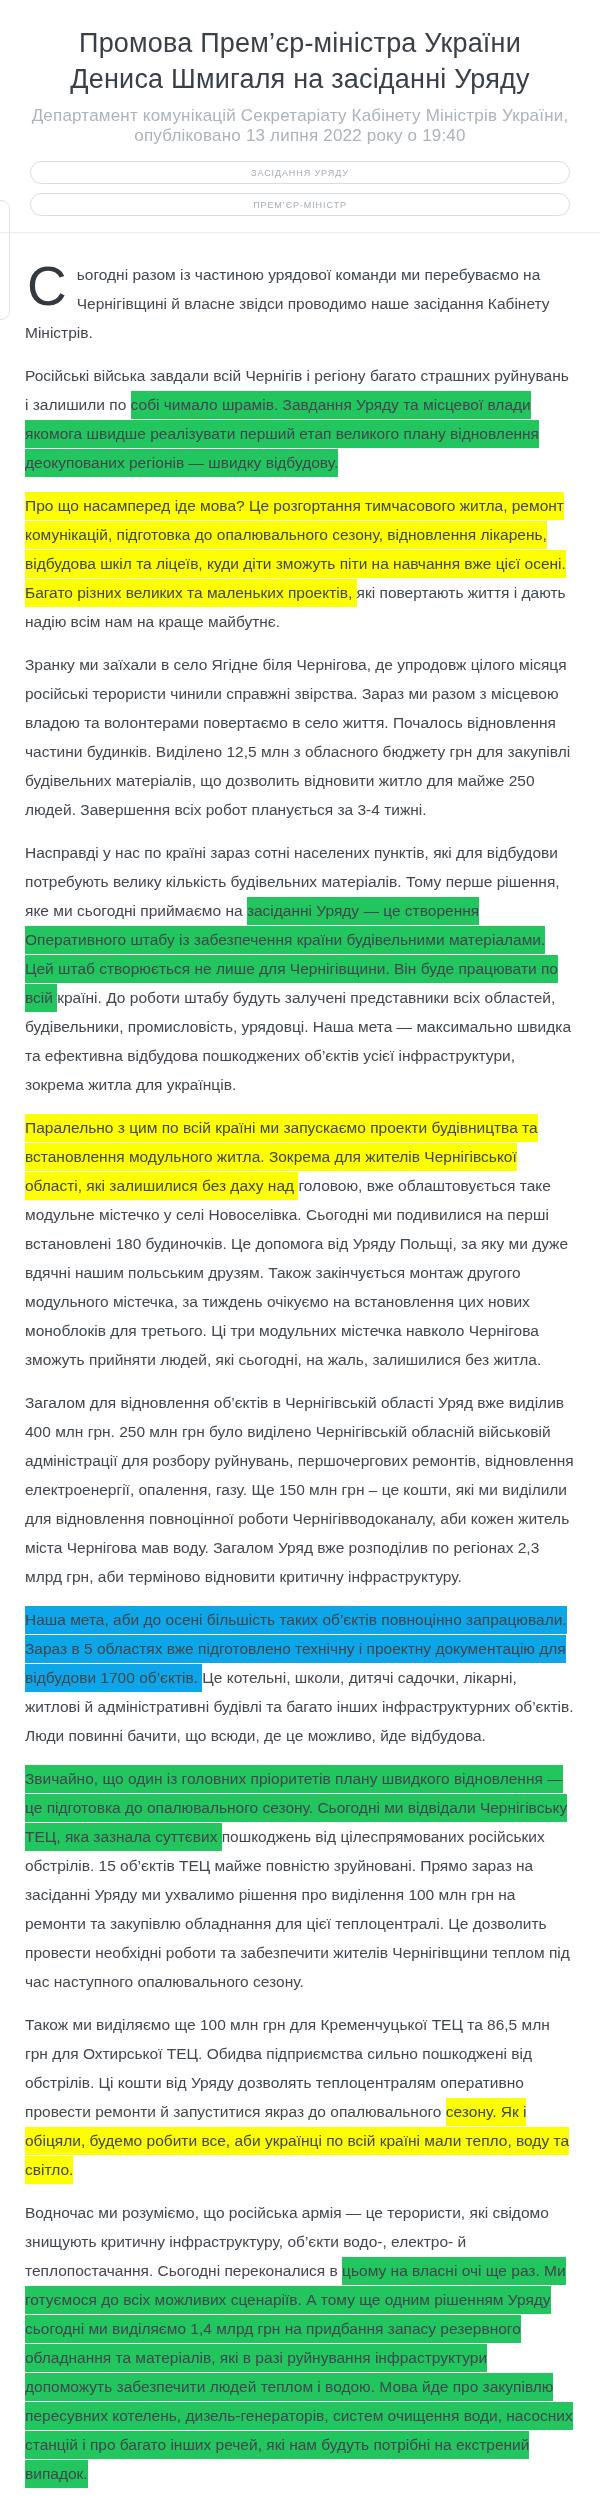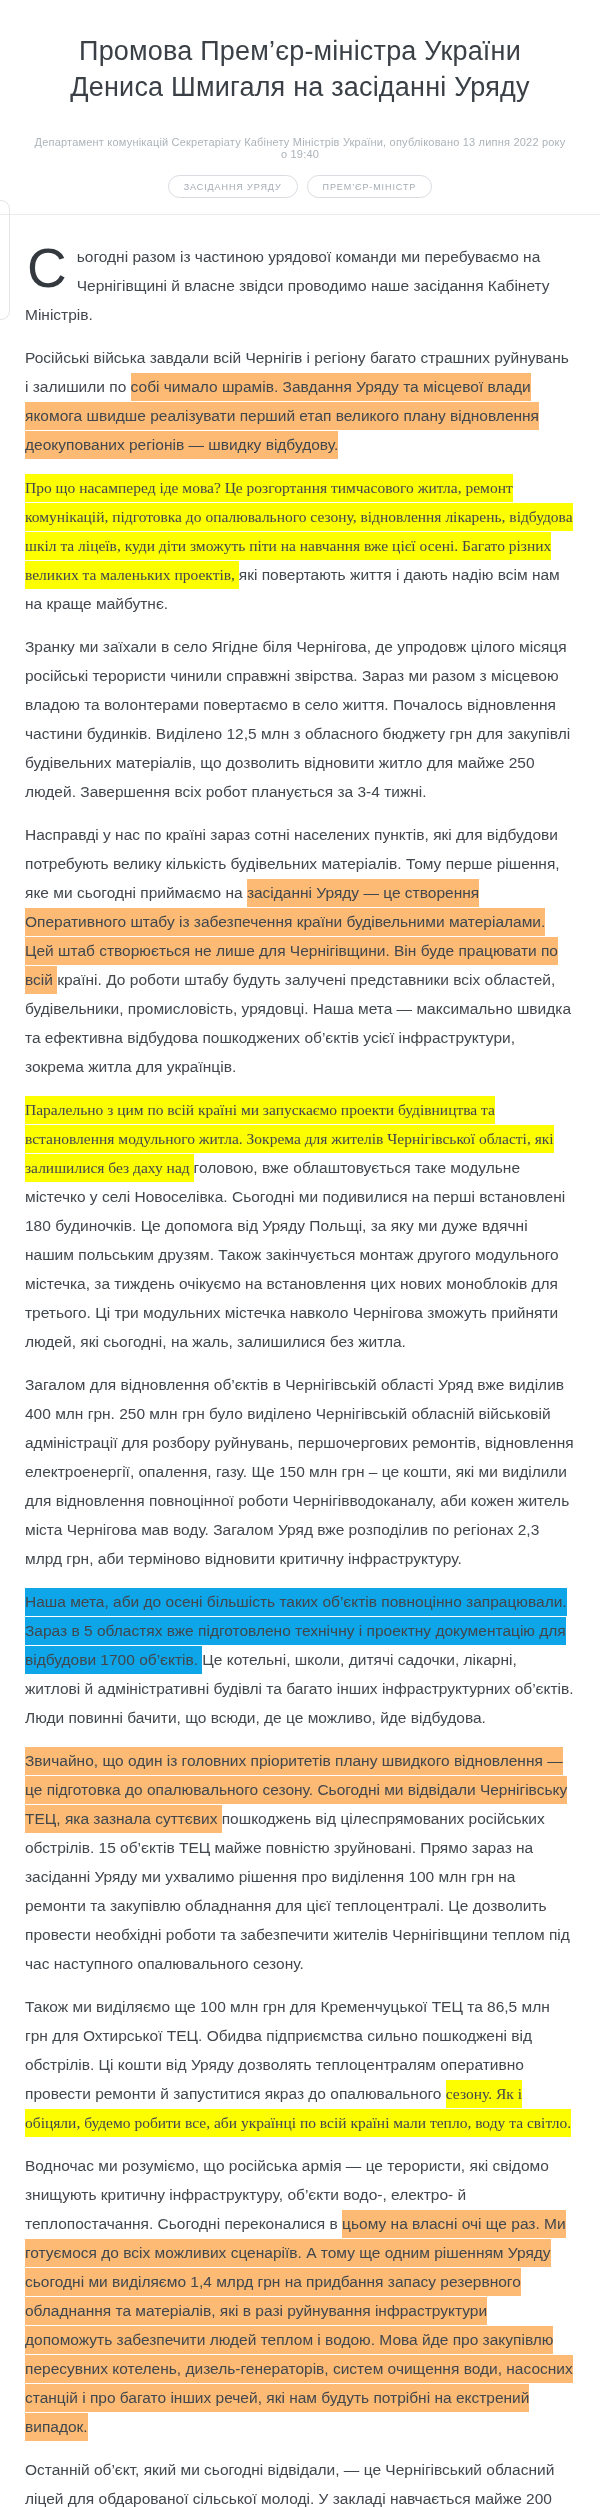--- a/index.html
+++ b/index.html
@@ -16,35 +16,36 @@
     text-align:center;
     padding:22px 30px 0 30px;
     border-bottom:1px solid #E9EBED;
     position:relative;
   }
   .title{
     font-size:27px;
     font-weight:300;
     color:#3A4046;
     line-height:1.33;
-    margin:12px auto;
+    margin:4px auto;
     max-width:530px;
     letter-spacing:.2px;
   }
   .meta{
-    font-size:11px;
+    font-size:17px;
     color:#ACB3B9;
-    margin-top:30px;
+    margin-top:8px;
     letter-spacing:.2px;
   }
   .tags{
     display:flex;
     justify-content:center;
     gap:9px;
     margin:15px 0 16px 0;
+    flex-direction:column;
   }
   .tag{
     display:inline-block;
     border:1px solid #D9DDE1;
     border-radius:15px;
     background:#fff;
     padding:6px 15px 5px 15px;
     font-size:9px;
     letter-spacing:.9px;
     color:#A5ACB3;
@@ -83,22 +84,22 @@
     line-height:44px;
     padding:4px 10px 0 2px;
     color:#33393F;
     font-weight:300;
   }
   .hl{
     padding:5px 0 6px 0;
     -webkit-box-decoration-break:clone;
     box-decoration-break:clone;
   }
-  .hl-pink{background:#fdba74;}
-  .hl-yellow{background:#FDFE00;font-family:Liberation Serif, serif;}
+  .hl-pink{background:#22c55e;}
+  .hl-yellow{background:#FDFE00;}
   .hl-cyan{background:#0ea5e9;}
 </style>
 </head>
 <body>
 
 <div class="page">
 
   <div class="header">
     <h1 class="title">Промова Прем’єр-міністра України Дениса Шмигаля на засіданні Уряду</h1>
     <div class="meta">Департамент комунікацій Секретаріату Кабінету Міністрів України, опубліковано 13 липня 2022 року о 19:40</div>

